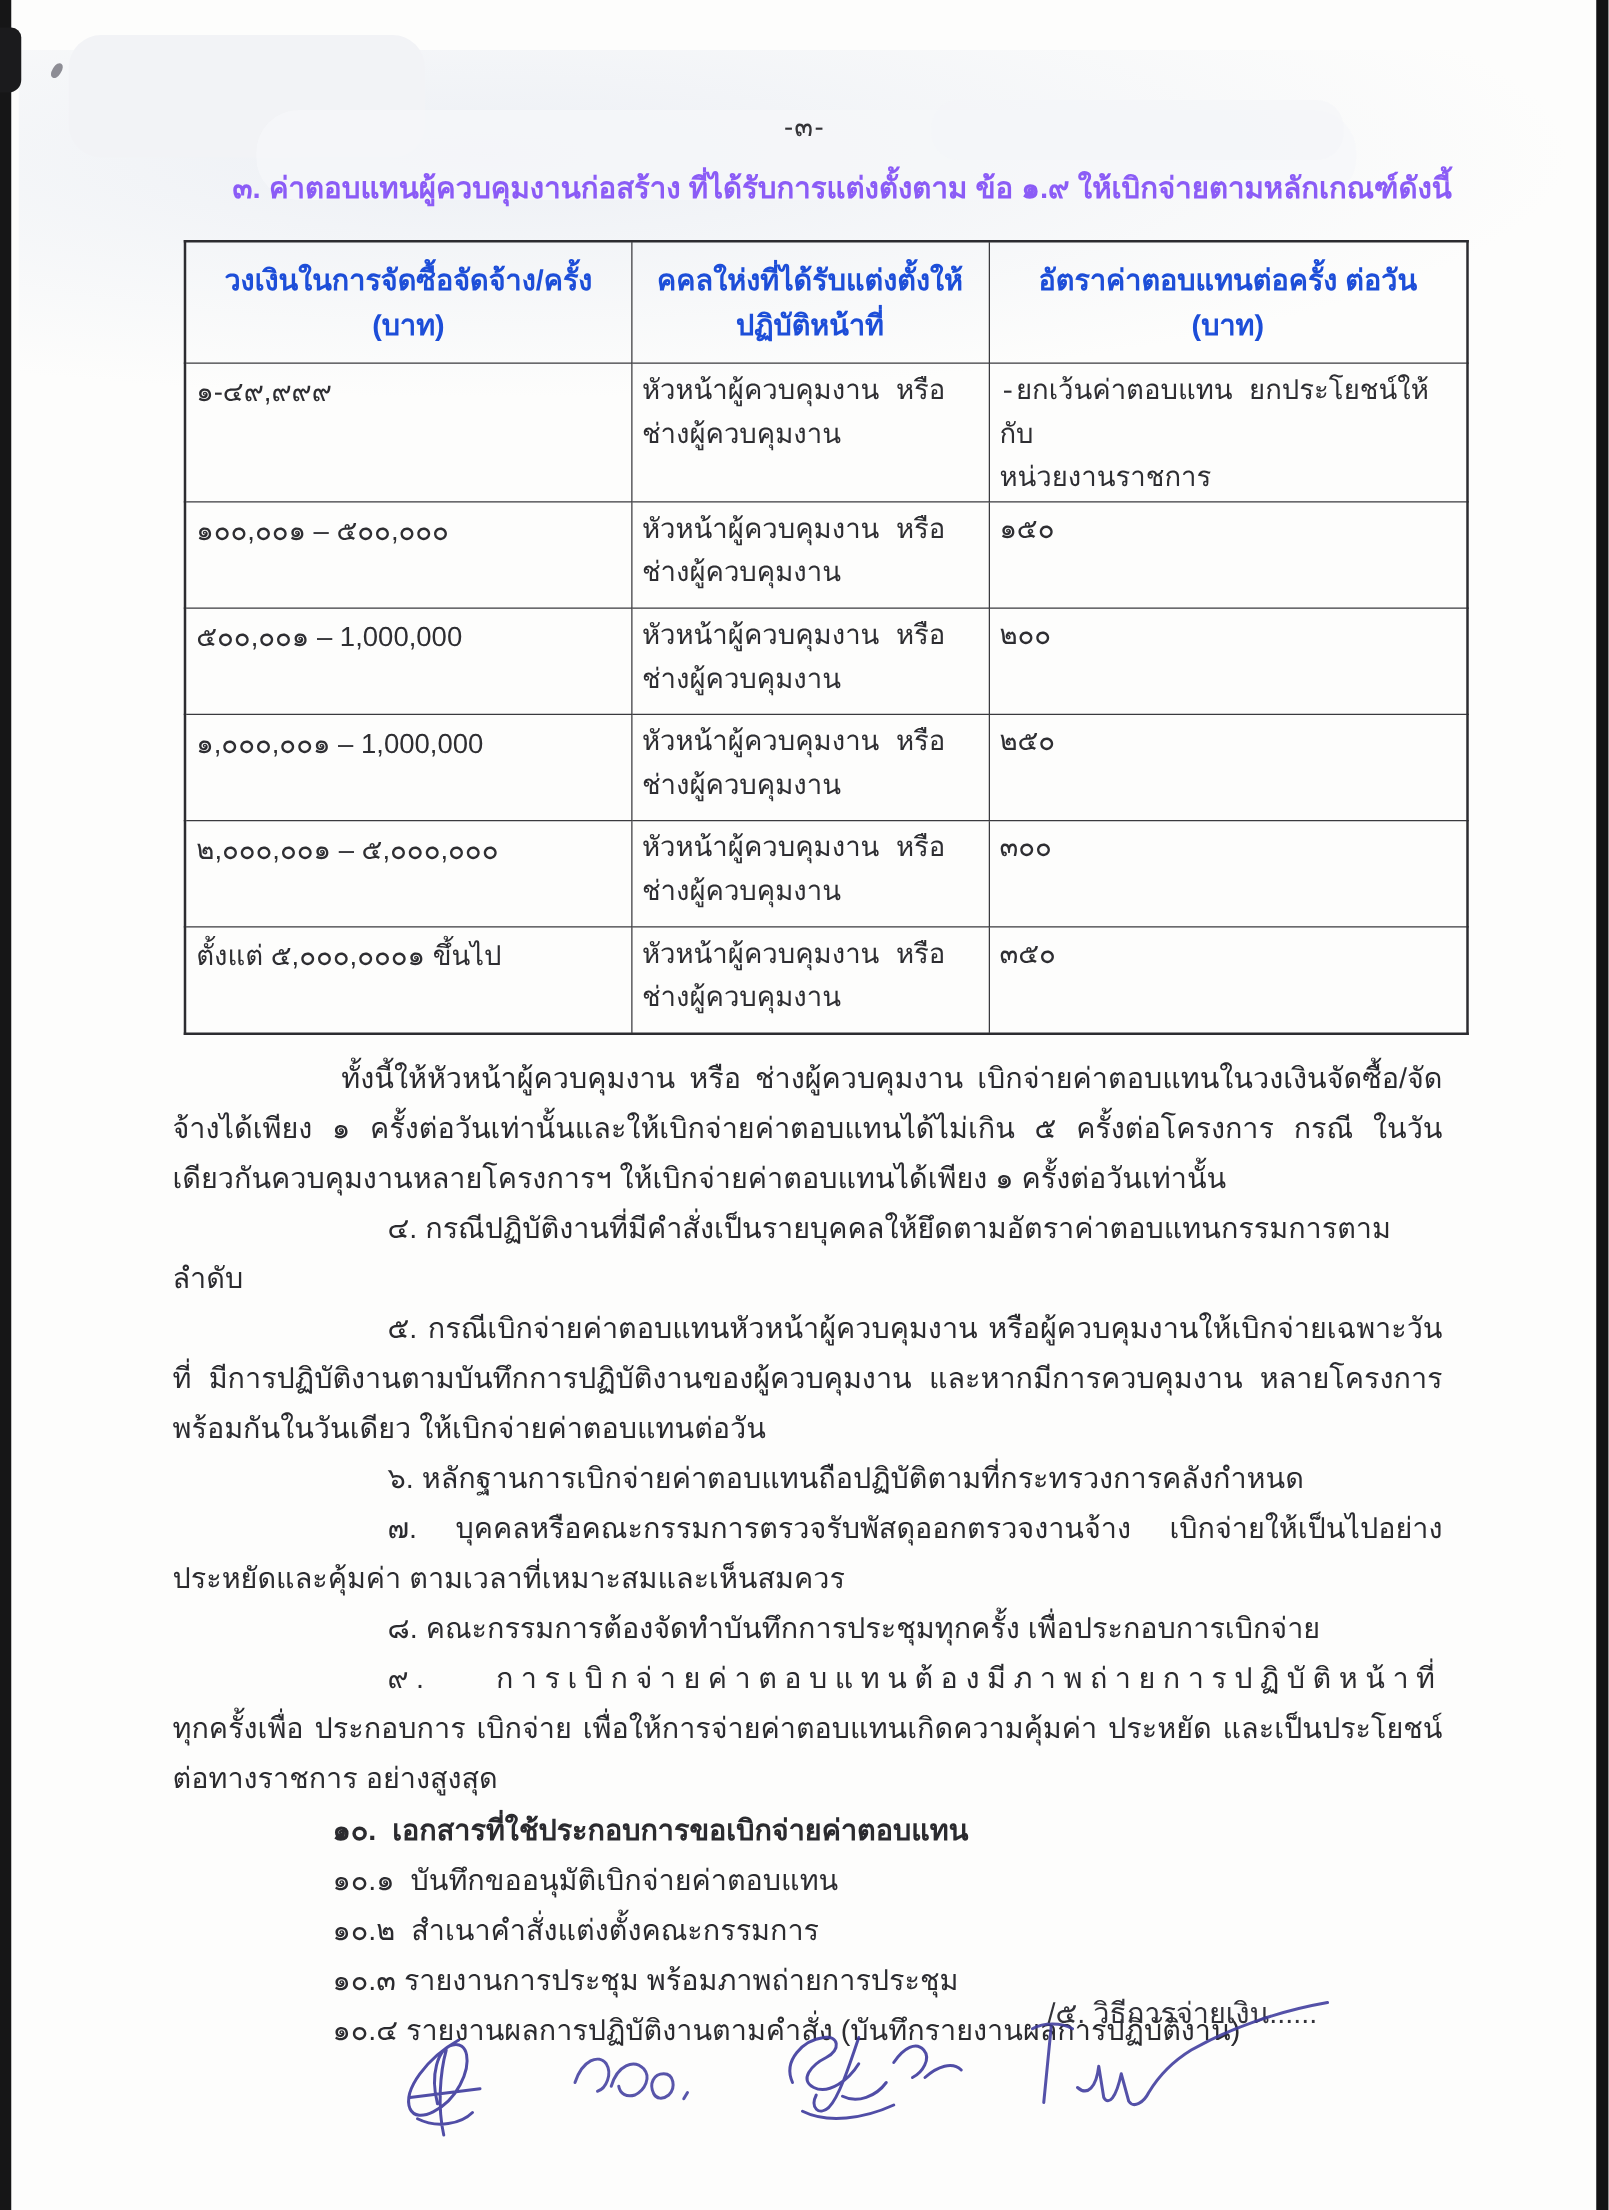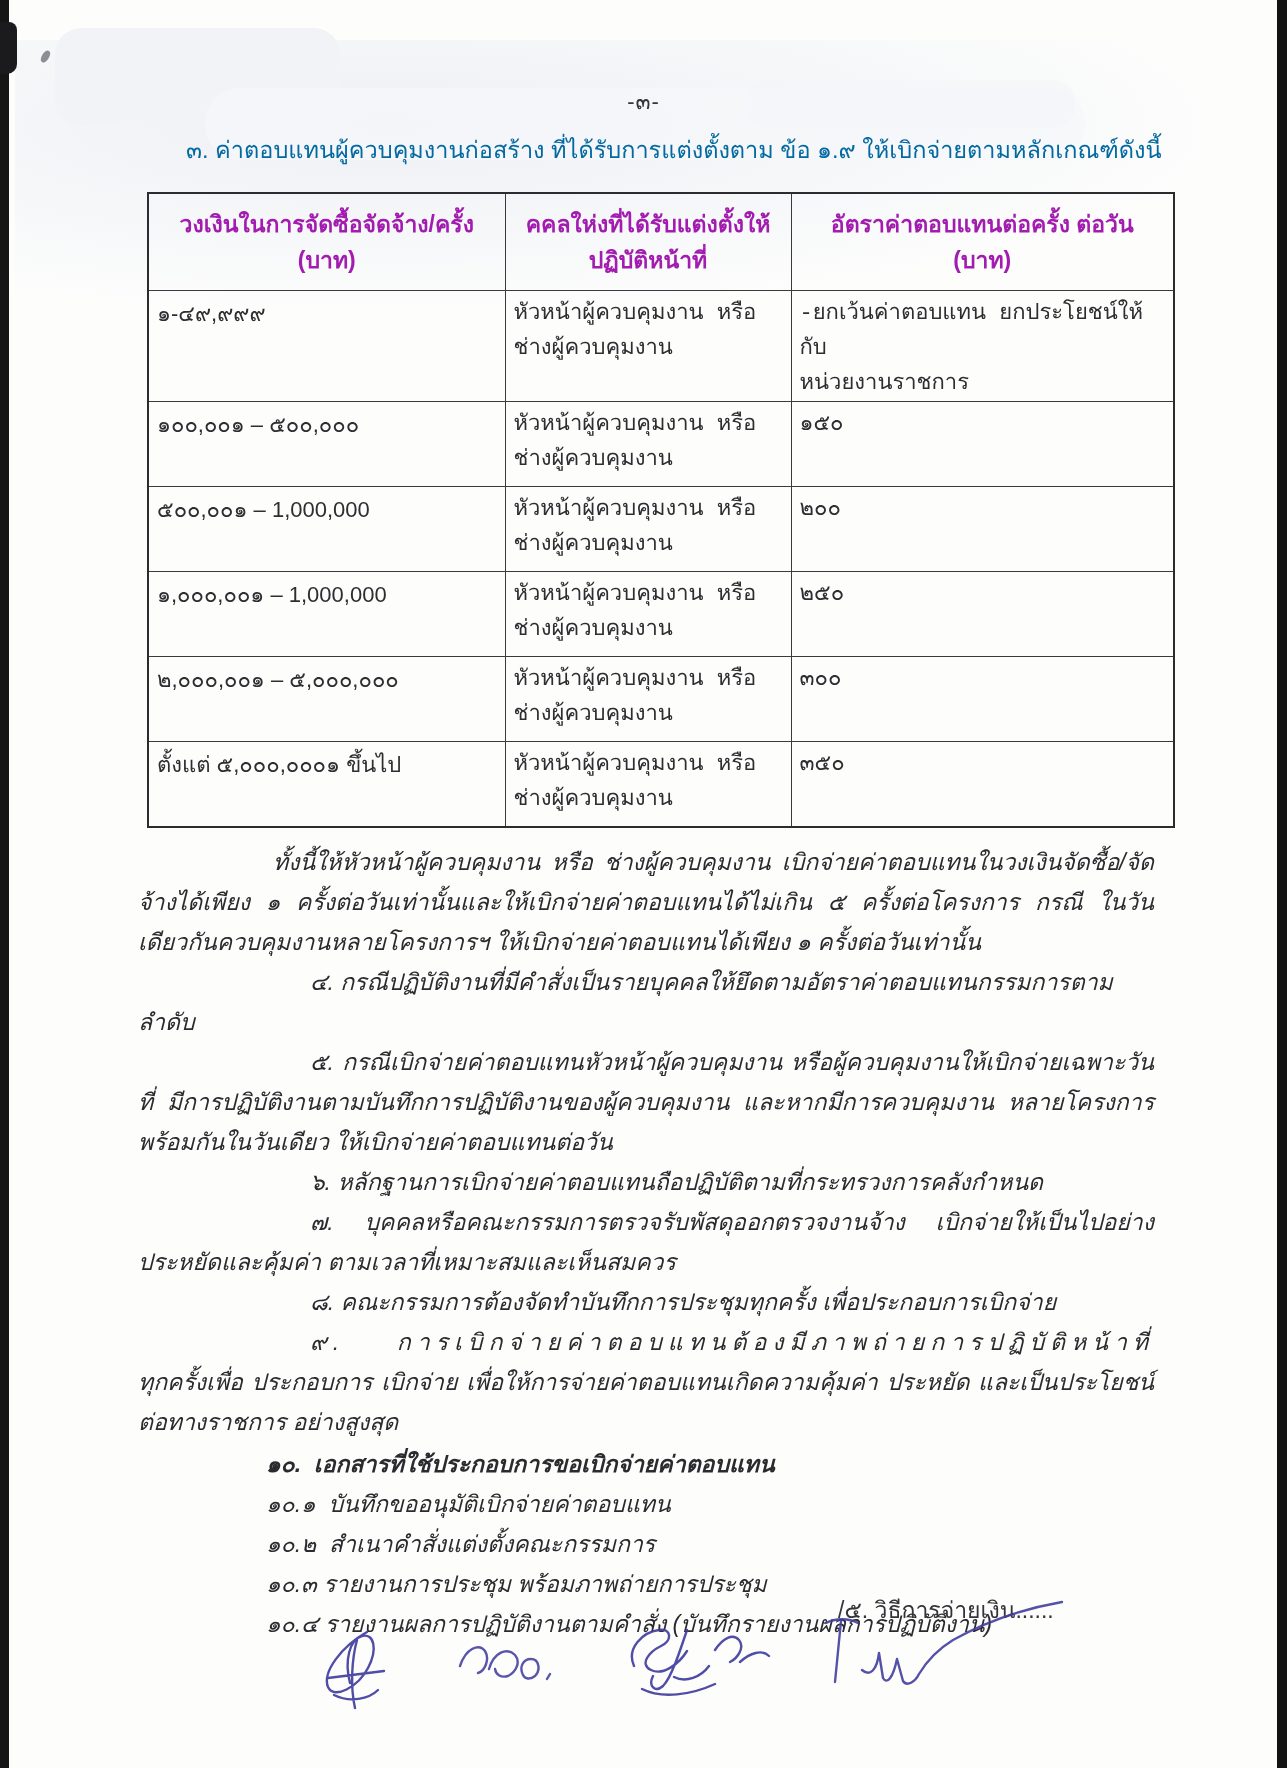--- a/index.html
+++ b/index.html
@@ -17,40 +17,40 @@
   .tint-top{position:absolute;left:15px;top:40px;width:1250px;height:280px;
     background:radial-gradient(ellipse at 30% 30%,rgba(210,218,233,0.38),rgba(210,218,233,0) 70%);}
   .blob1{position:absolute;left:55px;top:28px;width:285px;height:98px;background:#f2f3f6;border-radius:26px;}
   .blob2{position:absolute;left:205px;top:88px;width:880px;height:72px;background:#f6f7fa;border-radius:34px;opacity:.75;}
   .blob3{position:absolute;left:745px;top:80px;width:330px;height:48px;background:#f4f5f8;border-radius:22px;opacity:.6;}
   .speck{position:absolute;left:42px;top:50px;width:7px;height:13px;background:#8d8d95;border-radius:45%;transform:rotate(32deg);}
 
   .page-number{position:absolute;left:0;top:84px;width:1287px;text-align:center;
     font-size:22px;letter-spacing:1px;color:#343438;}
   .heading{position:absolute;left:186px;top:131px;width:1010px;font-size:23.5px;
-    font-weight:400;color:#0369a1;}
+    font-weight:700;color:#8b5cf6;}
 
   
   table.rates{position:absolute;left:147px;top:192px;width:1026px;
     border-collapse:collapse;table-layout:fixed;
     border:2.4px solid #2c2c30;}
   table.rates col.c1{width:357px;} table.rates col.c2{width:286px;} table.rates col.c3{width:383px;}
   table.rates th,table.rates td{border:1.6px solid #3a3a3e;overflow:hidden;}
   table.rates th{height:92px;font-size:23px;line-height:36px;font-weight:700;
-    text-align:center;vertical-align:middle;padding:2px 6px;color:#a21caf;}
+    text-align:center;vertical-align:middle;padding:2px 6px;color:#1d4ed8;}
   table.rates td{height:79px;font-size:22px;line-height:35px;vertical-align:top;
     padding:5px 8px 0 8px;color:#2e2e32;}
   td.budget{text-align:left;padding-left:16px;}
   td.position,td.rate{text-align:left;font-family:Liberation Mono, monospace;}
   .cellline{display:block;}
 
   
   .body-copy{position:absolute;left:138px;top:842px;width:1016px;
     font-size:23px;line-height:40px;text-align:justify;color:#2b2b2f;}
-  .body-copy p{margin:0;font-style:italic;}
+  .body-copy p{margin:0;}
   p.p-note{text-indent:135px;}
   p.p-item{text-indent:172px;text-align:left;}
   p.p-item-wrap{text-indent:172px;}
   p.p9{text-indent:172px;}
   p.p9::first-line{letter-spacing:6px;}
   p.doc-heading{margin-left:128px;font-weight:700;white-space:pre-wrap;text-align:left;margin-top:2px;}
   p.doc-item{margin-left:128px;white-space:pre-wrap;text-align:left;}
 
   .continuation-note{position:absolute;left:838px;top:1592px;font-size:23px;color:#33333a;}
   .signatures{position:absolute;left:270px;top:1590px;width:810px;height:150px;}

